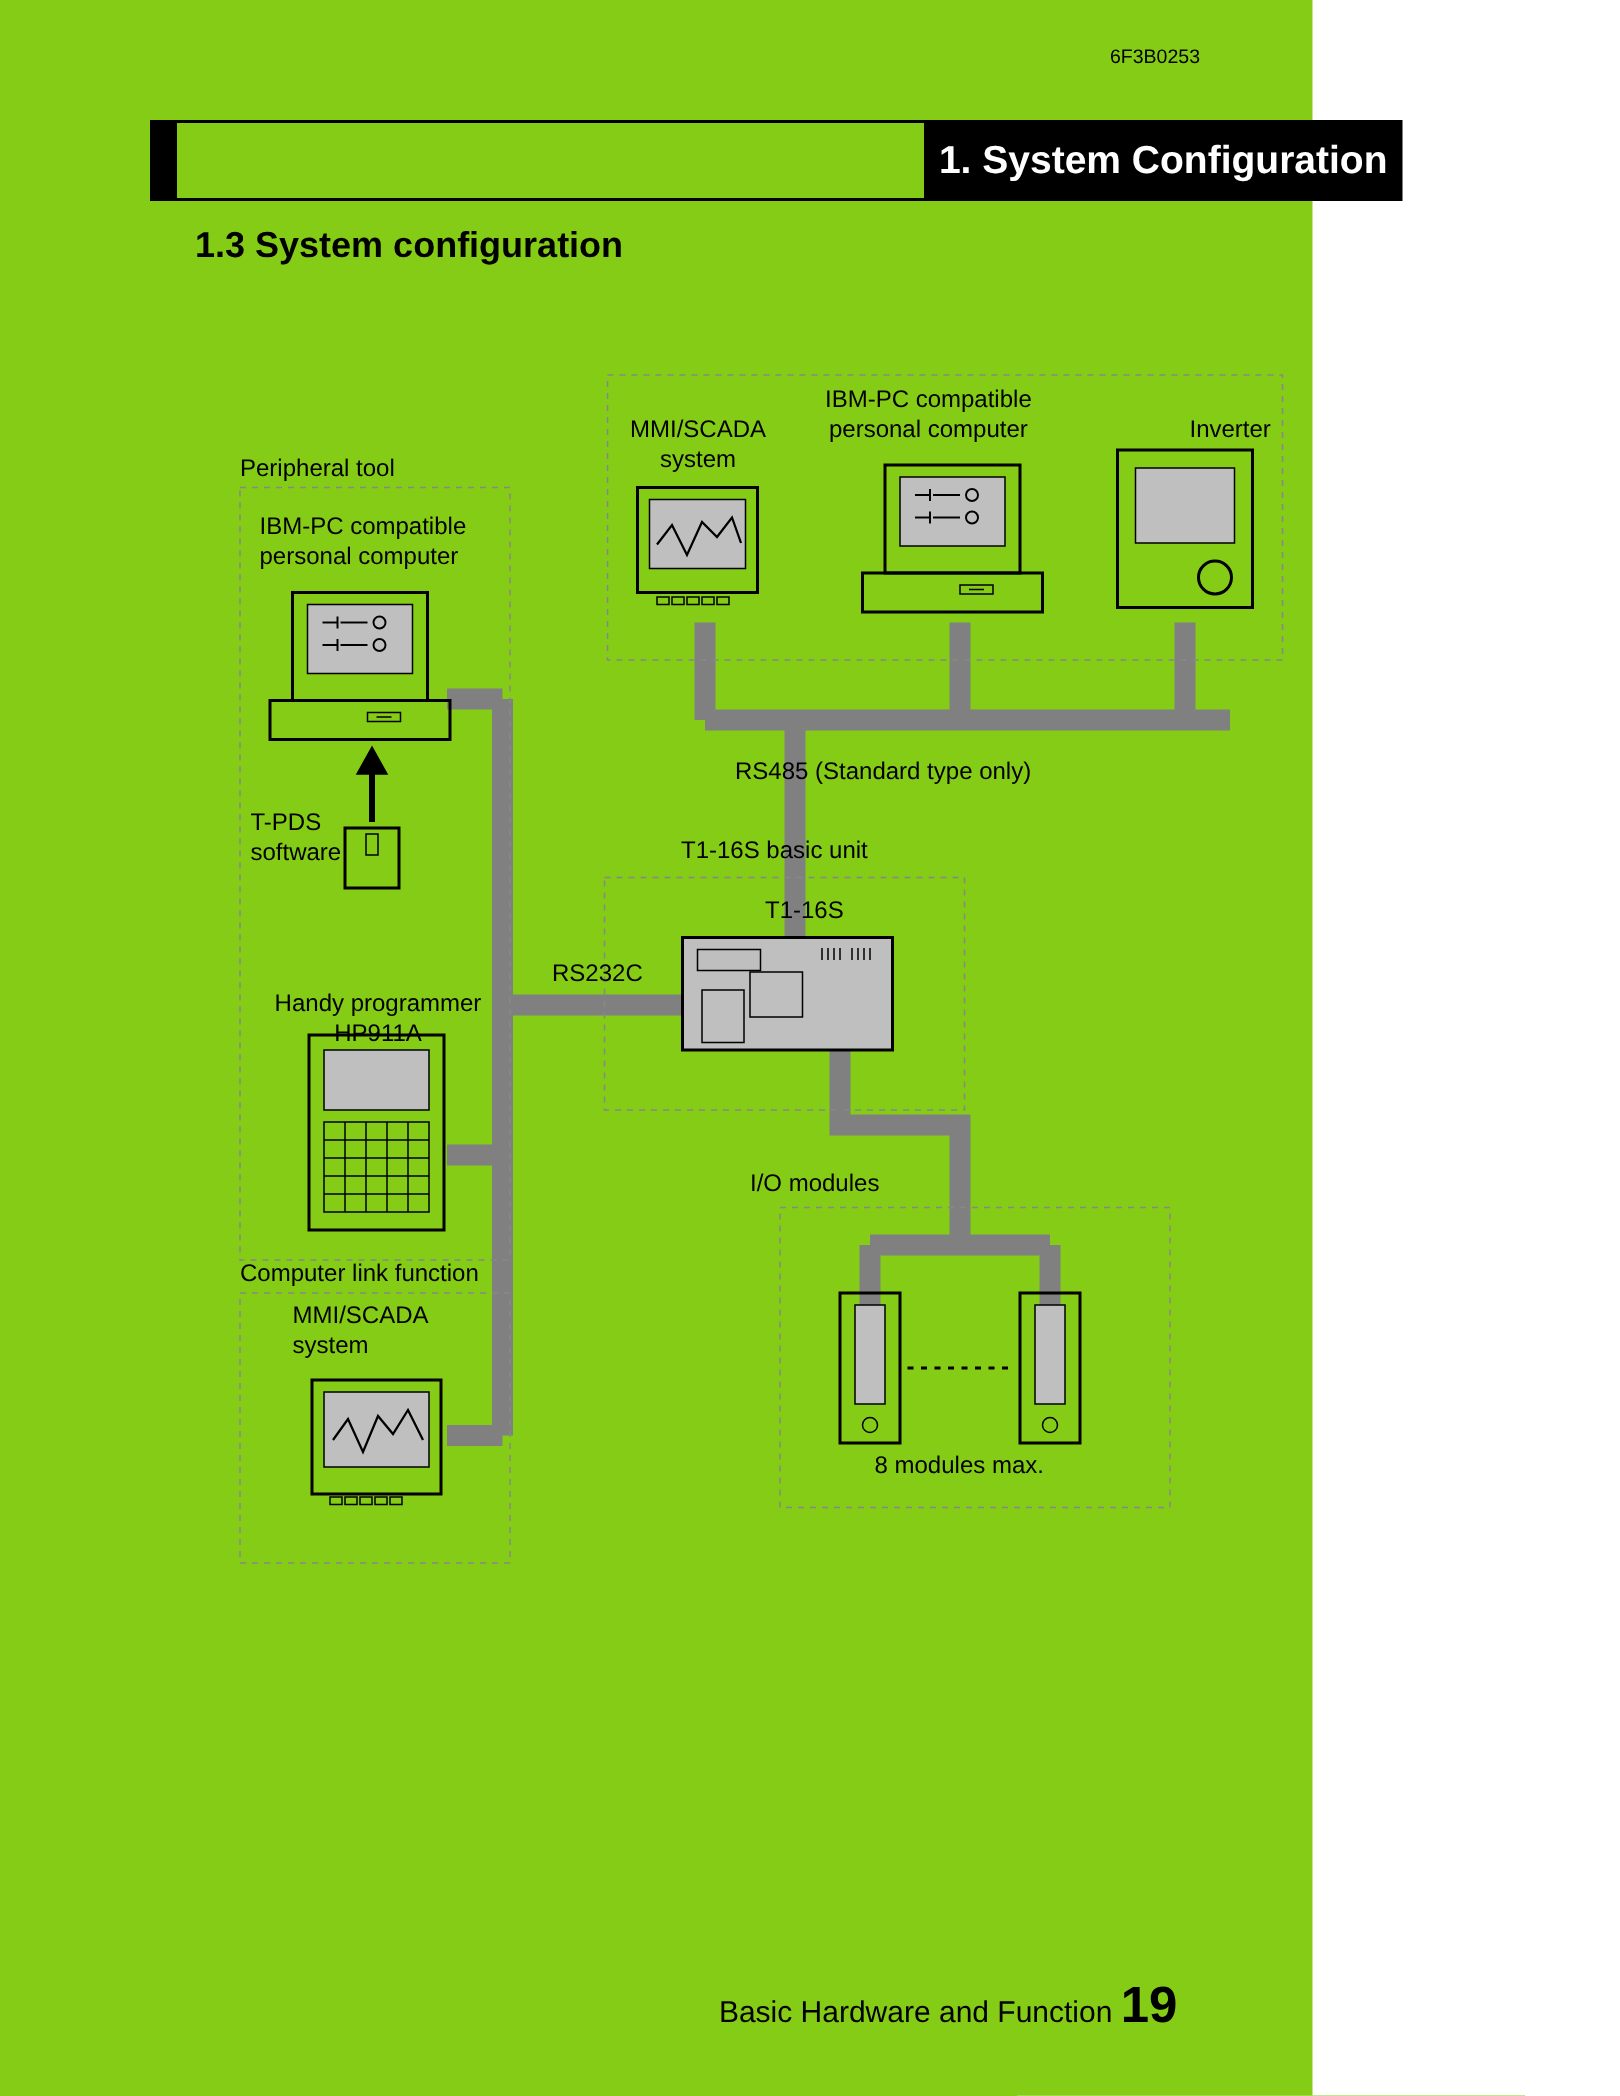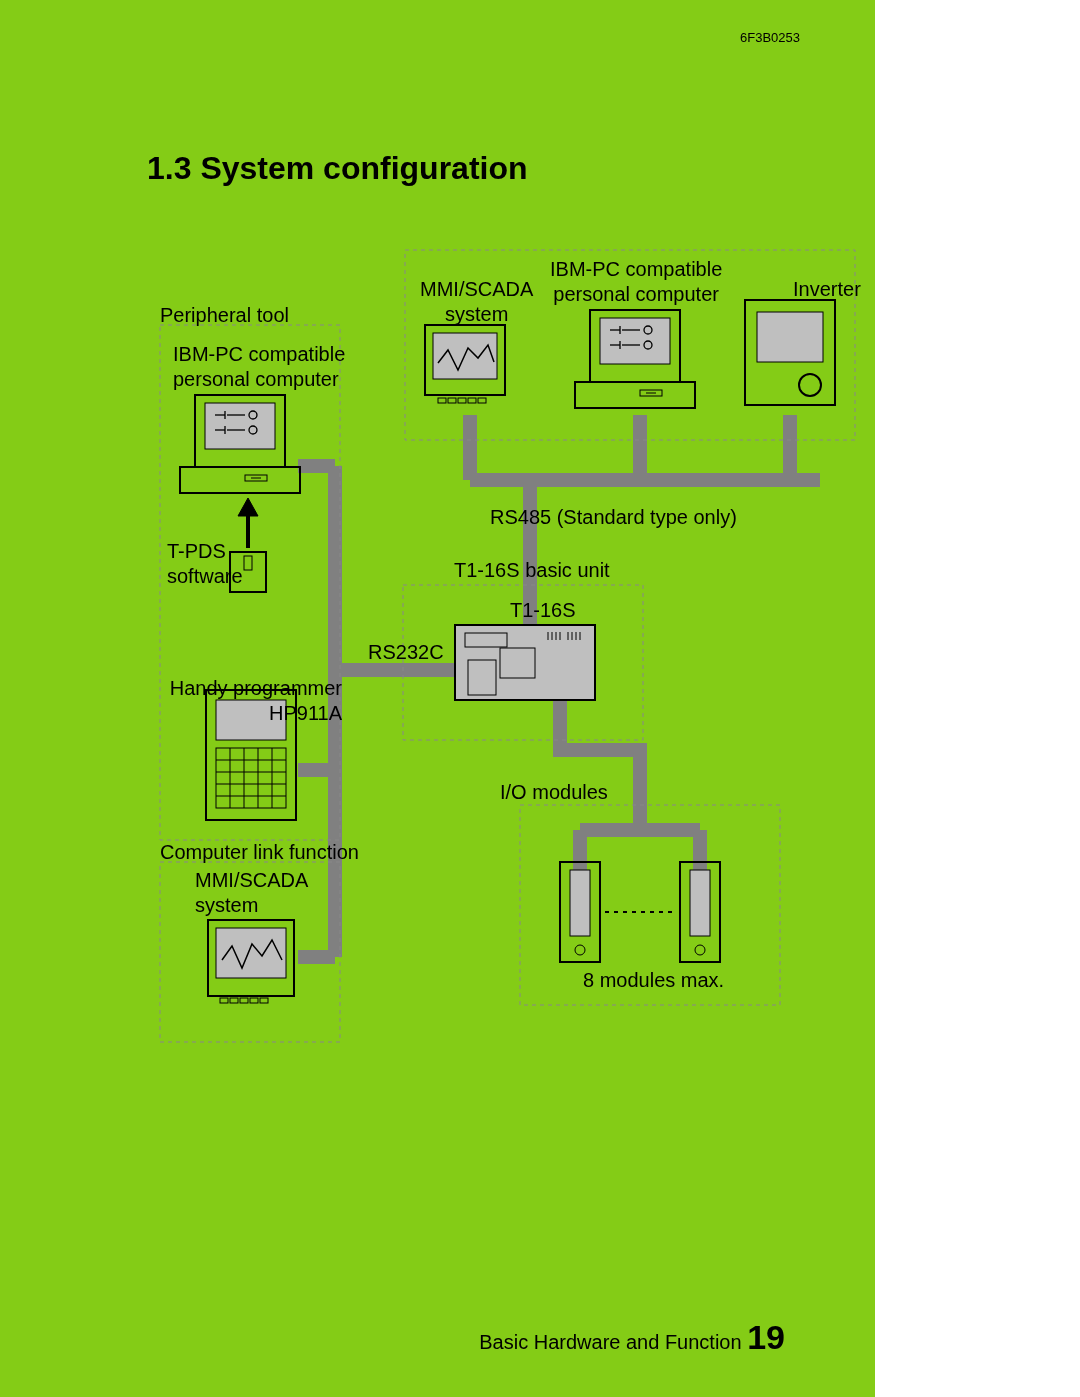--- a/index.html
+++ b/index.html
@@ -40,49 +40,52 @@
     background: #000;
     color: #fff;
     font-weight: bold;
     font-size: 26px;
     padding: 9px 10px 0 10px;
   }
   .section-title {
     position: absolute;
     top: 150px;
     left: 130px;
-    font-size: 32px;
+    font-size: 24px;
     font-weight: bold;
-    margin-left: 17px;
   }
   .intro {
     position: absolute;
     top: 195px;
     left: 200px;
     font-size: 20px;
   }
-  .label { position: absolute; font-size: 20px; line-height: 1.25; }
+  .label { position: absolute; font-size: 16px; line-height: 1.25; }
   .footer {
     position: absolute;
     bottom: 40px;
     right: 90px;
     font-size: 20px;
   }
   .footer .pg {
     font-size: 34px;
     font-weight: bold;
   }
 </style>
 </head>
 <body>
 
 <div class="page">
 
   <div class="docid">6F3B0253</div>
 
+  <div class="header-bar">
+    <div class="blk"></div>
+    <div class="title">1. System Configuration</div>
+  </div>
 
   <div class="section-title">1.3  System configuration</div>
 
   <svg style="position:absolute; left:0; top:0;" width="1080" height="1397" viewBox="0 0 1080 1397">
 
     <g stroke="#808080" stroke-width="14" fill="none" stroke-linecap="butt">
 
       <path d="M 328 670 H 460"></path>
 
       <path d="M 335 466 V 957"></path>
@@ -233,21 +236,21 @@
       <circle cx="700" cy="950" r="5" fill="none" stroke="#000"></circle>
     </g>
     <line x1="605" y1="912" x2="675" y2="912" stroke="#000" stroke-width="2" stroke-dasharray="4 5"></line>
   </svg>
 
   <div class="label" style="left:160px; top:303px;">Peripheral tool</div>
   <div class="label" style="left:173px; top:342px; white-space:pre;">IBM-PC compatible
 personal computer</div>
   <div class="label" style="left:167px; top:513px; white-space:pre;margin-top:26px;">T-PDS
 software</div>
-  <div class="label" style="left:162px; top:676px; white-space:pre; text-align:right; width:180px;">Handy programmer
+  <div class="label" style="left:162px; top:660px; white-space:pre; text-align:center; width:180px;">Handy programmer
 HP911A</div>
   <div class="label" style="left:160px; top:840px;">Computer link function</div>
   <div class="label" style="left:195px; top:868px; white-space:pre;">MMI/SCADA
 system</div>
 
   <div class="label" style="left:420px; top:277px; white-space:pre; text-align:center;">MMI/SCADA
 system</div>
   <div class="label" style="left:550px; top:257px; white-space:pre; text-align:center;">IBM-PC compatible
 personal computer</div>
   <div class="label" style="left:750px; top:277px;margin-left:43px;">Inverter</div>

